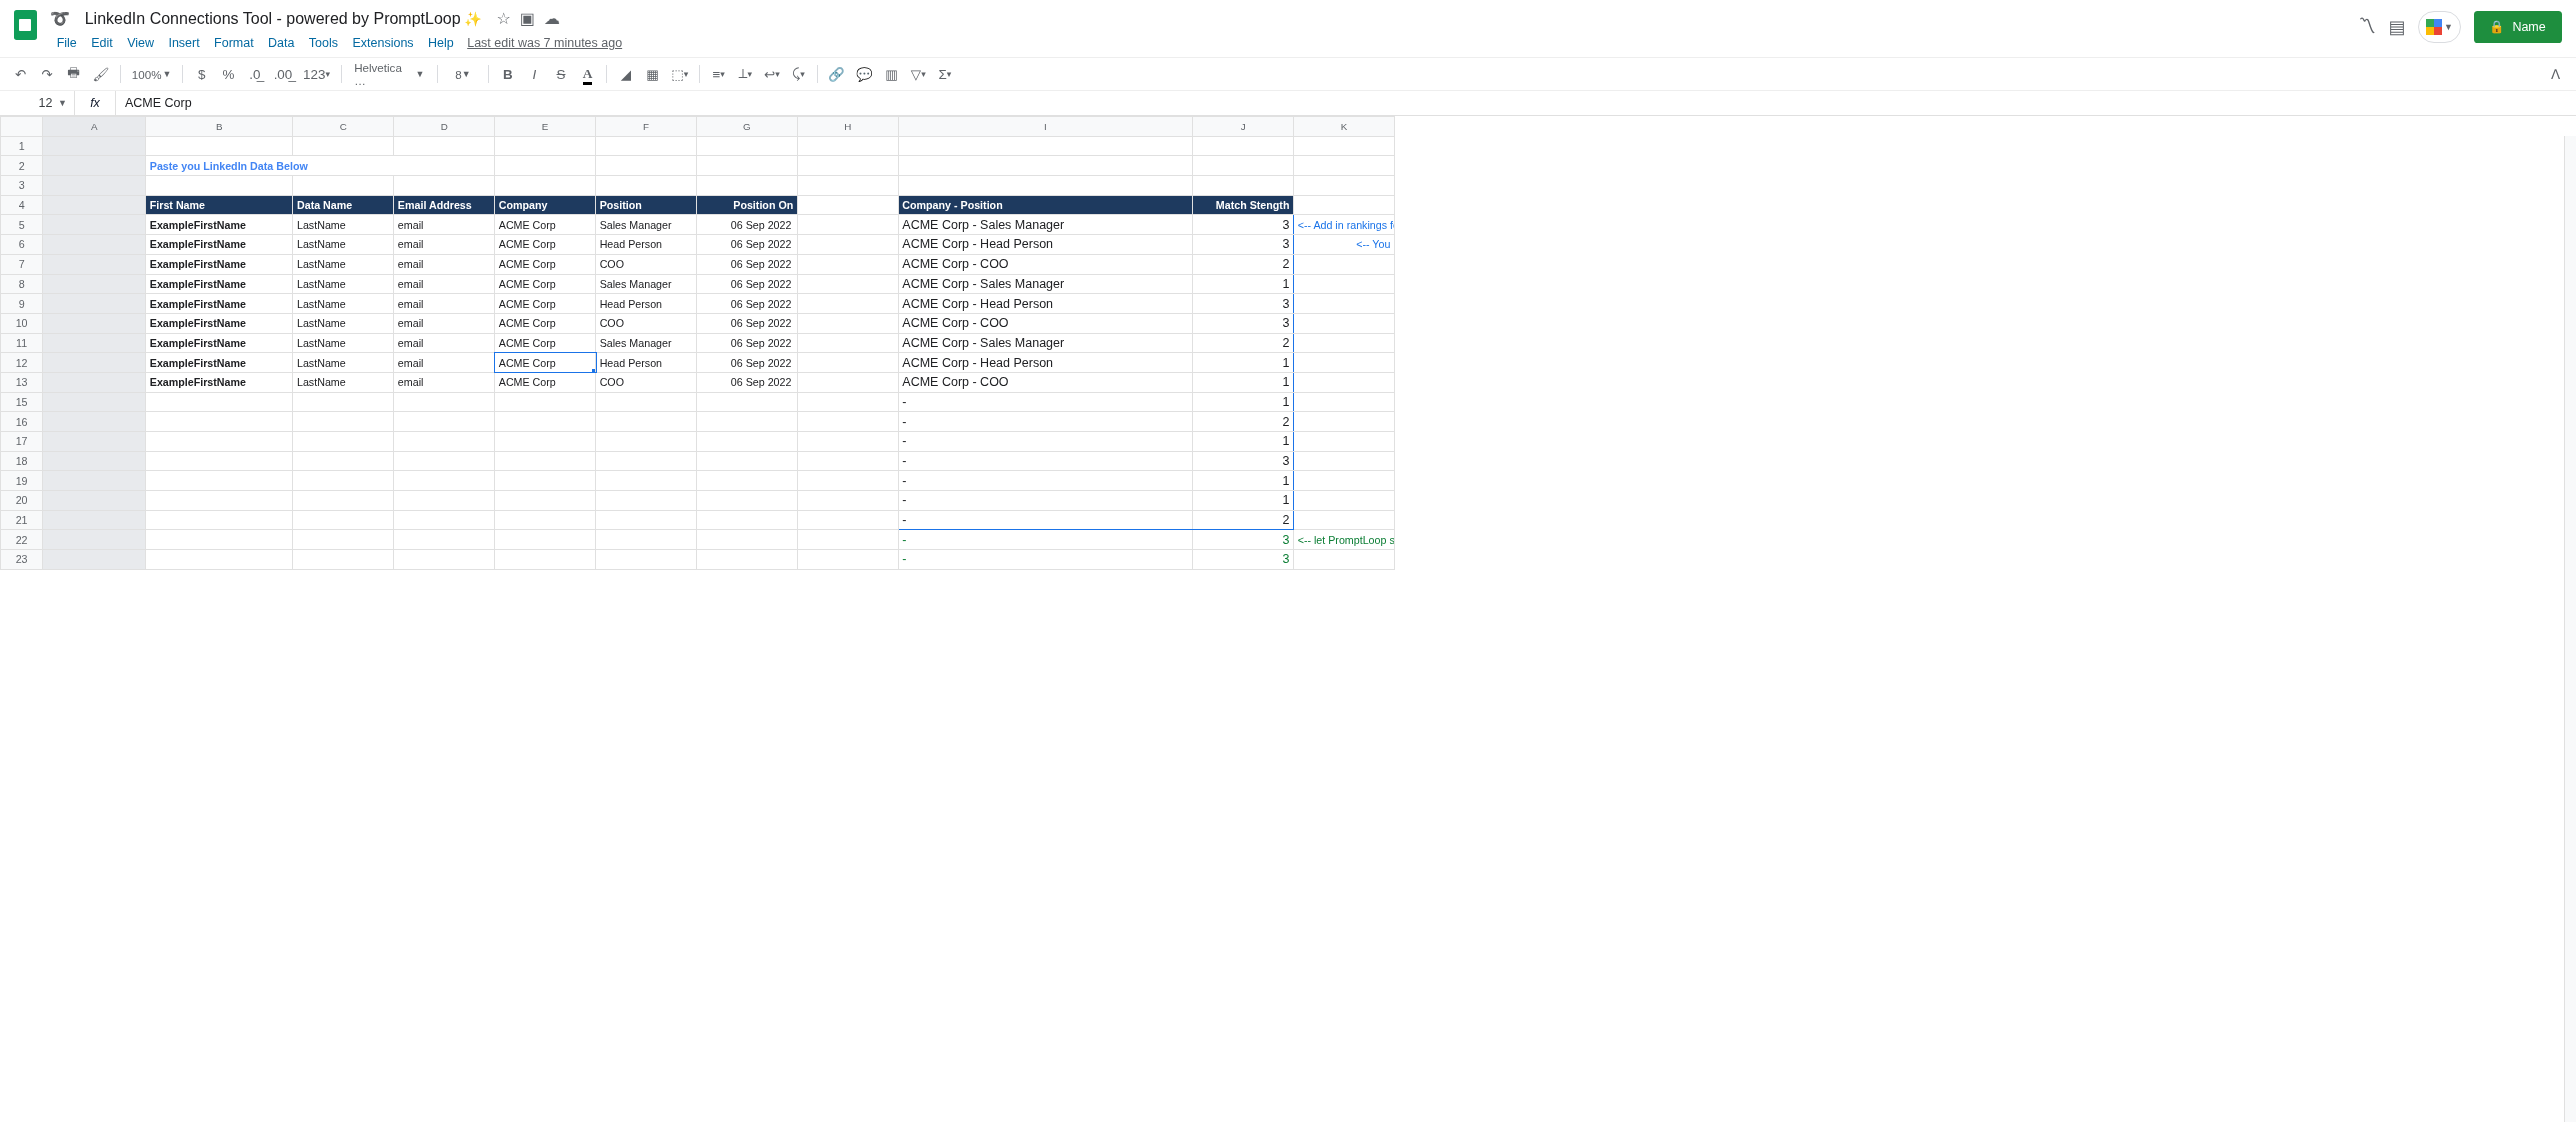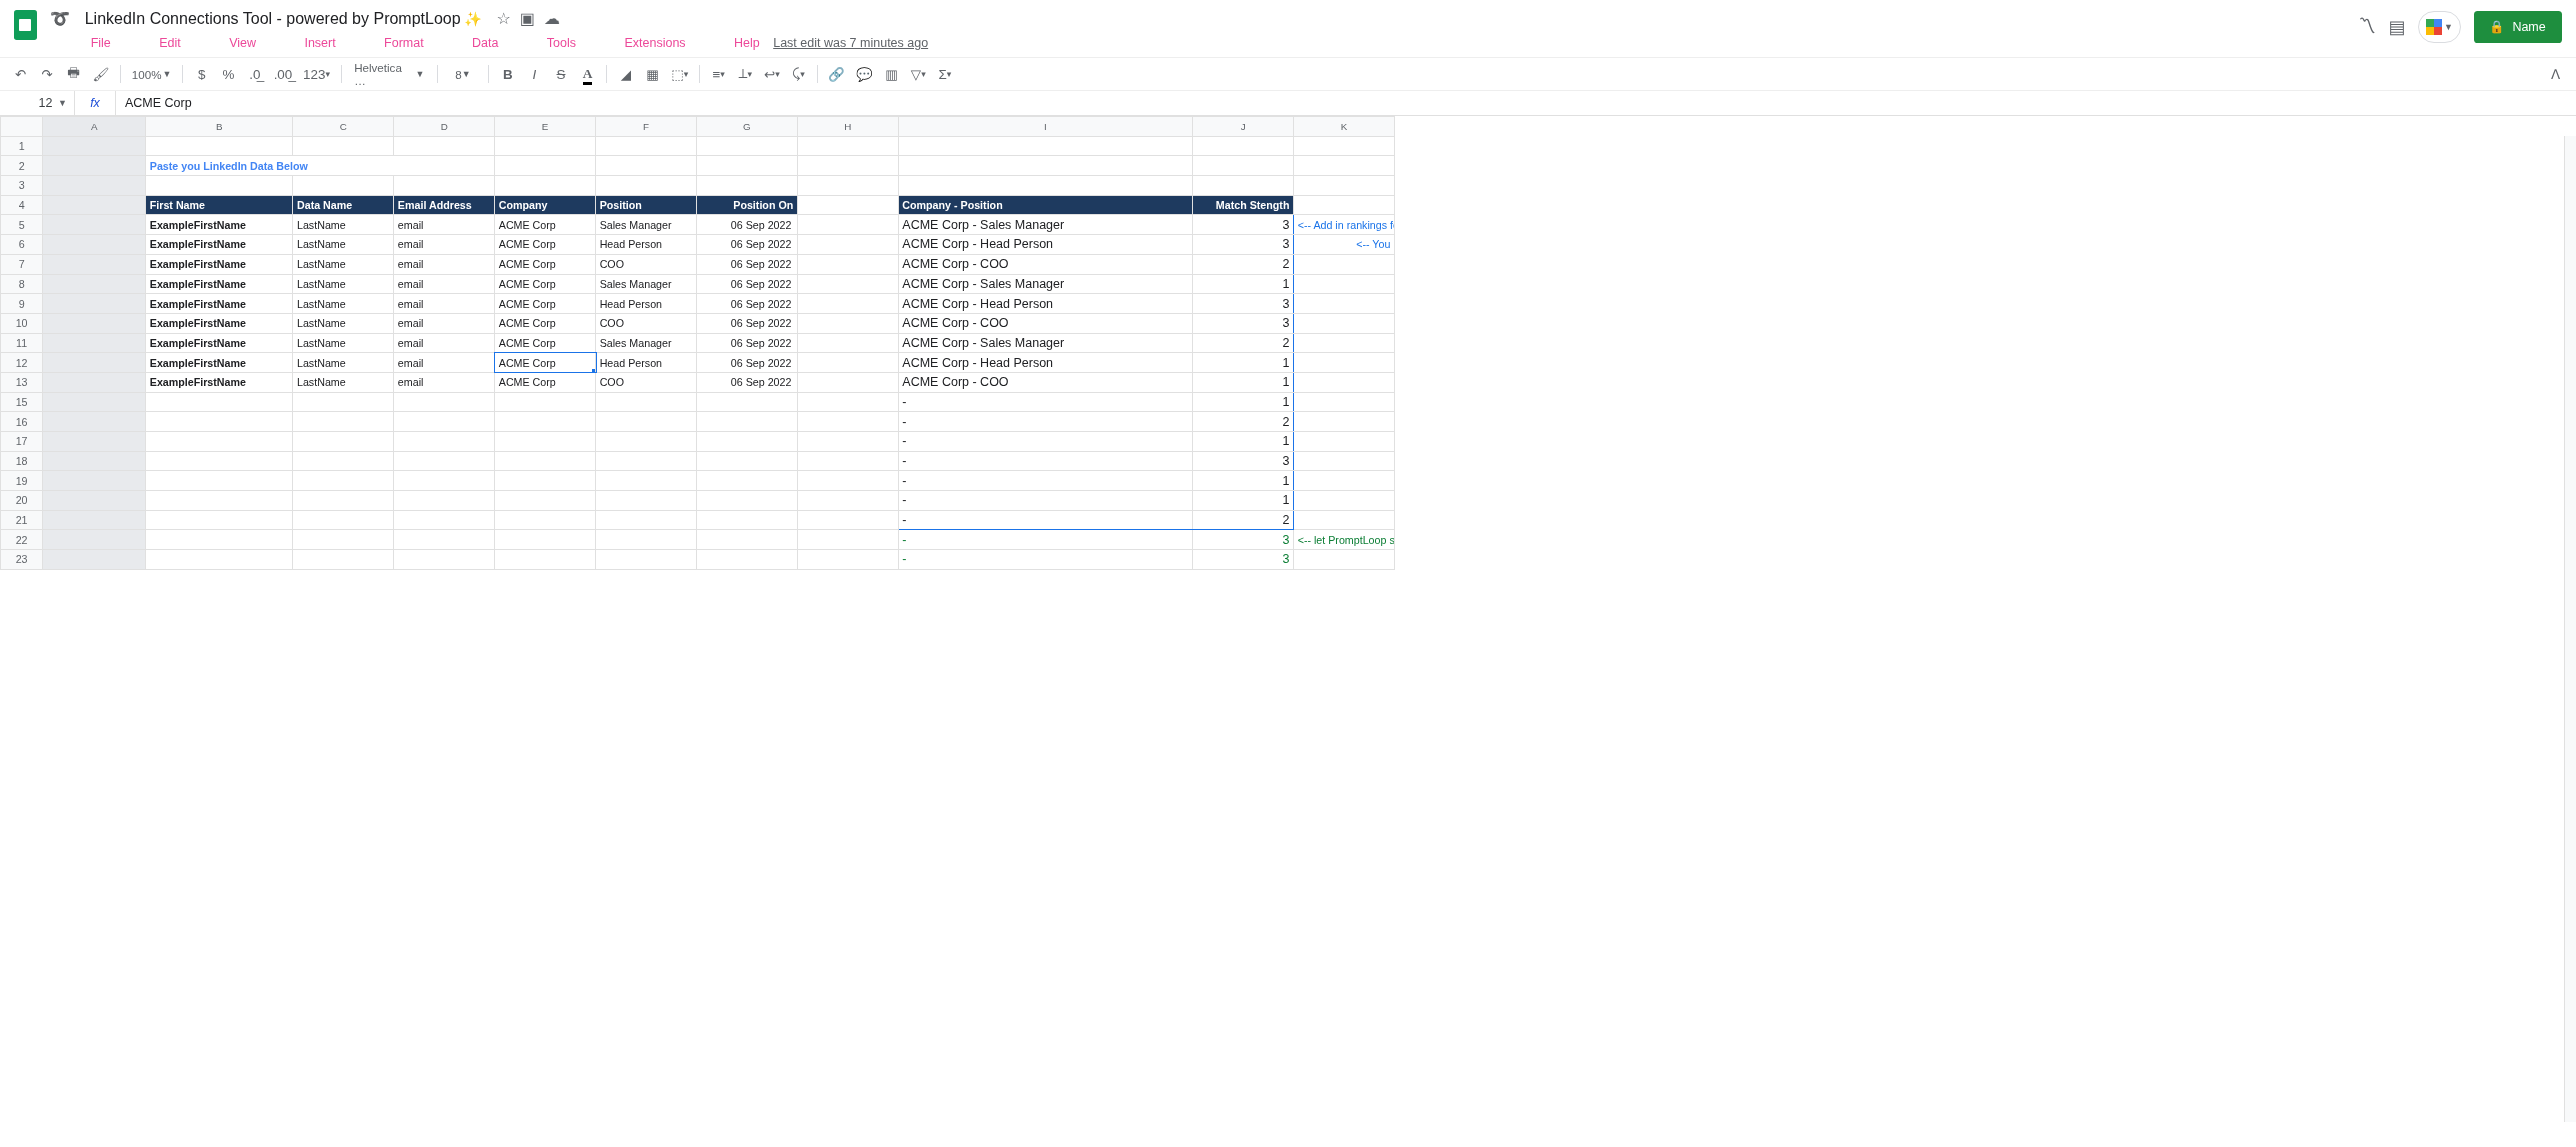--- a/index.html
+++ b/index.html
@@ -9,21 +9,21 @@
   .docs-bar { display: flex; align-items: flex-start; padding: 7.2px 10.7px 0 7.2px; height: 57px; }
   .docs-logo { width: 36px; height: 36px; margin-right: 7.2px; display:flex; align-items:center; justify-content:center;}
   .logo-box { width: 23px; height:30px; background:#0f9d58; border-radius:2.7px; position:relative; display:flex; align-items:center; justify-content:center;}
   .logo-box::after{content:""; width:12.5px; height:12.5px; background:#fff; border-radius:0.9px;}
   .title-area { flex:1; }
   .title-row { display:flex; align-items:center; gap:9px; height:23px;}
   .doc-title { font-size:16px; color:#202124; font-weight:400; padding:1.8px 5.4px; display:flex; align-items:center; gap:3.6px;}
   .sparkles{ font-size:14.3px;}
   .star-icon, .move-icon, .cloud-icon { color:#5f6368; font-size:16px; cursor:pointer;}
   .menus { display:flex; align-items:center; gap:1.8px; height:25px; }
-  .menu-item { padding:3.6px 6.3px; font-size:12.5px; color:#ec4899; cursor:pointer; border-radius:3.6px;margin-left:34px;}
+  .menu-item { padding:3.6px 6.3px; font-size:12.5px; color:#0369a1; cursor:pointer; border-radius:3.6px;}
   .last-edit { color:#5f6368; text-decoration:underline; padding-left:5.4px; font-size:12.5px;}
   .right-tools { display:flex; align-items:center; gap:12.5px; padding-right:3.6px; padding-top:3.6px;}
   .tool-ic { font-size:18px; color:#5f6368; cursor:pointer;}
   .meet-btn { width:43px; height:32px; border:0.9px solid #dadce0; border-radius:16px; display:flex; align-items:center; justify-content:center; gap:1.8px; cursor:pointer;}
   .meet-sq{width:16px;height:16px;background:conic-gradient(#4285f4 0 25%,#ea4335 0 50%,#fbbc04 0 75%,#34a853 0);}
   .share-btn { background:#1e8e3e; color:#fff; height:32px; padding:0 16px; border-radius:3.6px; display:flex; align-items:center; gap:7.2px; font-size:12.5px; font-weight:500; cursor:pointer;}
   
   
   .toolbar { height:34px; border-top:0.9px solid #eee; border-bottom:0.9px solid #eee; display:flex; align-items:center; padding:0 9px; gap:3.6px; color:#5f6368;}
   .tb-btn { min-width:23px; height:23px; display:flex; align-items:center; justify-content:center; cursor:pointer; border-radius:1.8px; font-size:13.4px; padding:0 3.6px;}
@@ -32,21 +32,21 @@
   .font-sel{ width:81px; font-size:11.6px; display:flex; align-items:center; justify-content:space-between; padding:0 5.4px;}
   .size-box{ width:36px; text-align:center; font-size:11.6px;}
   .caret{ font-size:9px; color:#5f6368;}
   .text-color-a { position:relative; font-weight:bold; font-family:serif;}
   .text-color-a::after{content:""; position:absolute; left:0; right:0; bottom:-2.7px; height:2.7px; background:#000;}
   .collapse-toolbar{ margin-left:auto;}
   
   
   .fx-row{ height:25px; display:flex; align-items:center; border-bottom:0.9px solid #e0e0e0;}
   .name-box{ width:75px; display:flex; align-items:center; justify-content:flex-end; padding-right:7.2px; font-size:12.5px; color:#3c4043; gap:5.4px; border-right:0.9px solid #e0e0e0; height:100%;}
-  .fx-label{ width:41px; display:flex; align-items:center; justify-content:center; font-style:italic; color:#1d4ed8; font-size:12.5px; border-right:0.9px solid #e0e0e0; height:100%;}
+  .fx-label{ width:41px; display:flex; align-items:center; justify-content:center; font-style:italic; color:#0f172a; font-size:12.5px; border-right:0.9px solid #e0e0e0; height:100%;}
   .fx-input{ flex:1; padding-left:9px; font-size:12.5px; color:#202124;}
   
   
   .grid-wrap{ display:flex; height:calc(100vh - 141px); position:relative;}
   .grid{ overflow:hidden; flex:1; position:relative;}
   table.sheet{ border-collapse:collapse; table-layout:fixed; width: 1395px;}
   table.sheet th, table.sheet td { border:0.9px solid #e0e0e0; height:19.7px; font-size:10.7px; overflow:hidden; white-space:nowrap;}
   table.sheet thead th { background:#f8f9fa; color:#5f6368; font-weight:400; font-size:9.8px; text-align:center; height:19.7px; position:sticky; top:0;}
   .corner{ width:41px; background:#f8f9fa; border:0.9px solid #e0e0e0;}
   .rowhdr{ width:41px; background:#f8f9fa; color:#5f6368; font-size:9.8px; text-align:center; font-weight:400;}

